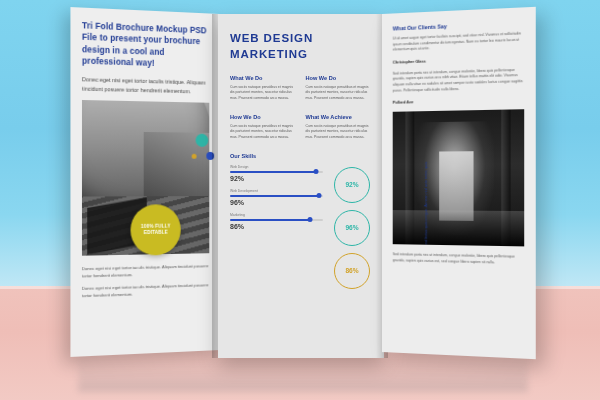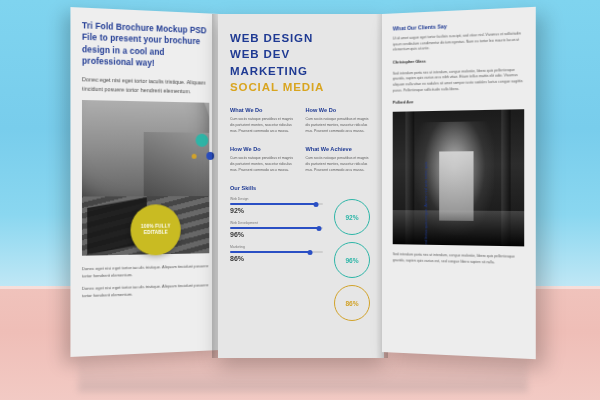--- a/index.html
+++ b/index.html
@@ -377,23 +377,21 @@
       <div class="badge" style="left:58px; top:190px;">
         <span>100% FULLY EDITABLE</span>
       </div>
     </div>
 
     <div class="fold-shadow-l"></div>
 
     <div class="panel panel-center">
       <div class="big-title">
         <div>WEB DESIGN</div>
-        <div>WEB DEV</div>
         <div>MARKETING</div>
-        <div class="accent">SOCIAL MEDIA</div>
       </div>
 
       <div class="two-col">
         <div class="col">
           <p class="col-h">What We Do</p>
           <p class="col-p">Cum sociis natoque penatibus et magnis dis parturient montes, nascetur ridiculus mus. Praesent commodo arcu massa.</p>
         </div>
         <div class="col">
           <p class="col-h">How We Do</p>
           <p class="col-p">Cum sociis natoque penatibus et magnis dis parturient montes, nascetur ridiculus mus. Praesent commodo arcu massa.</p>

